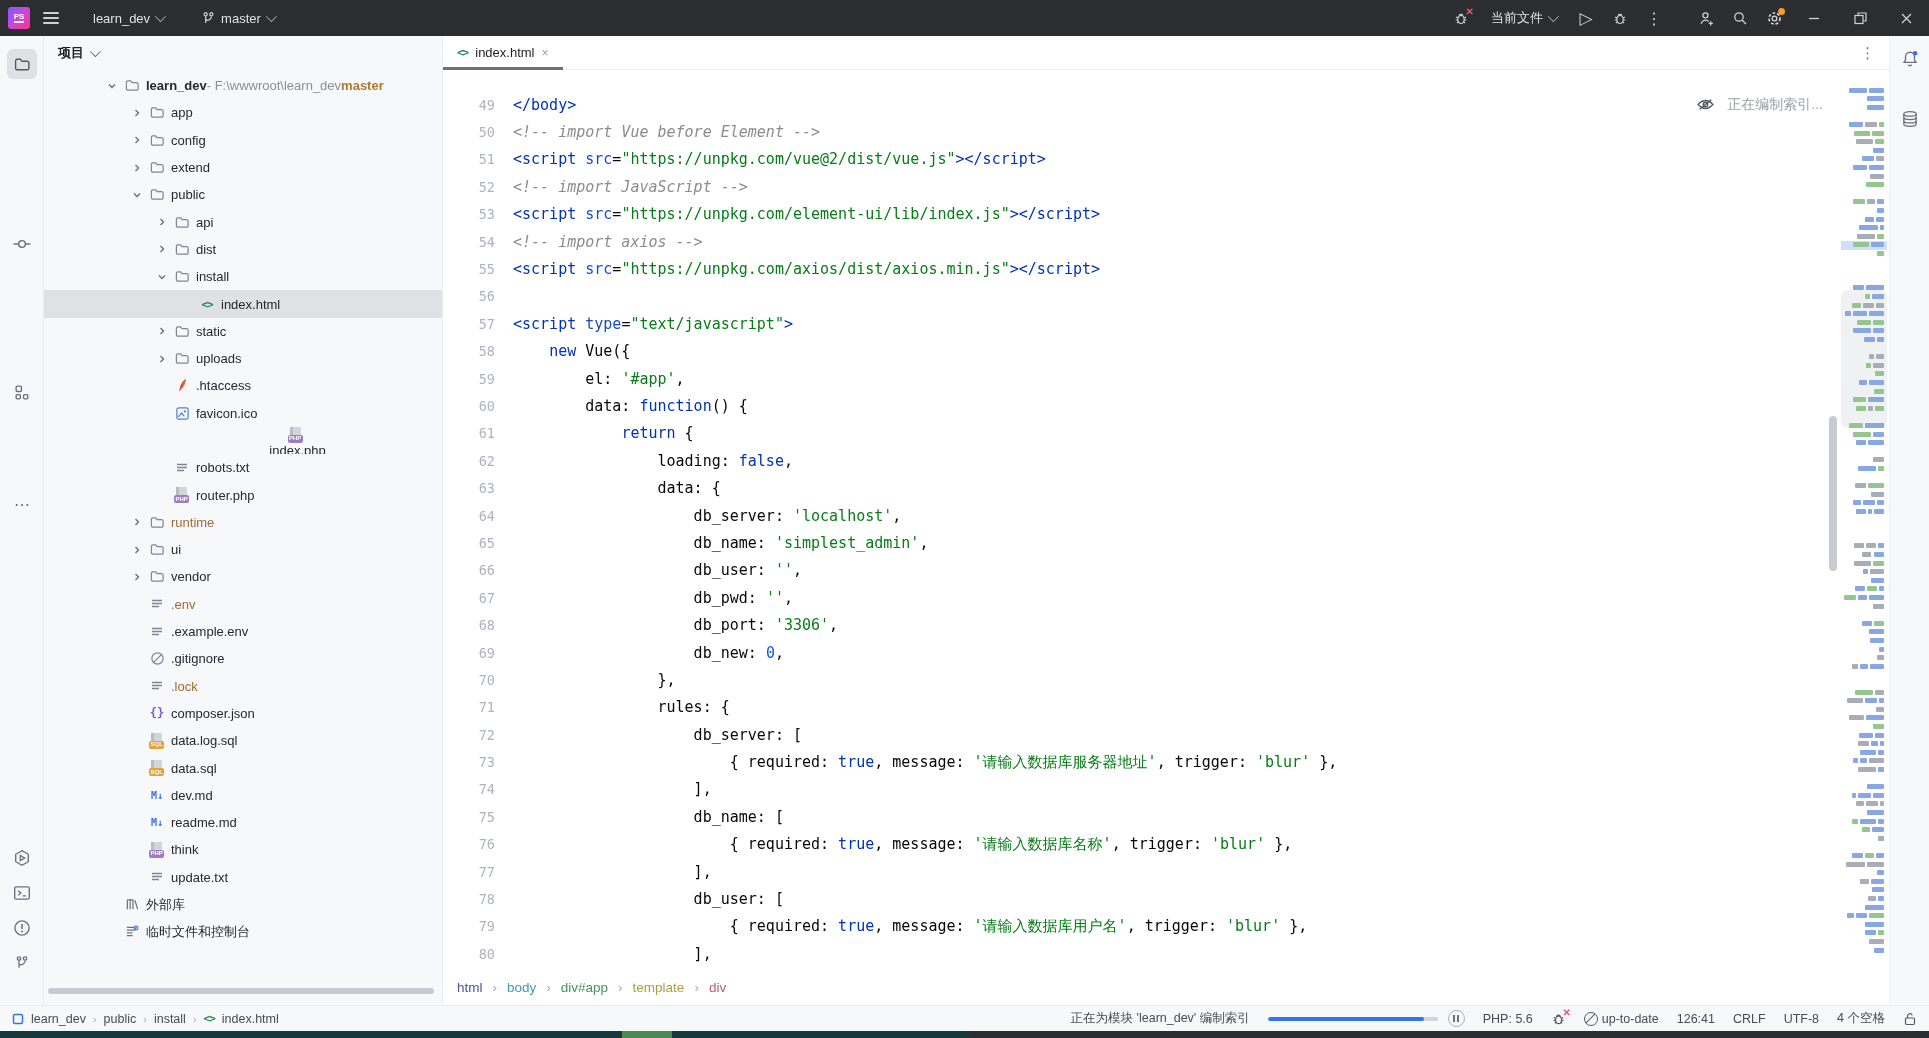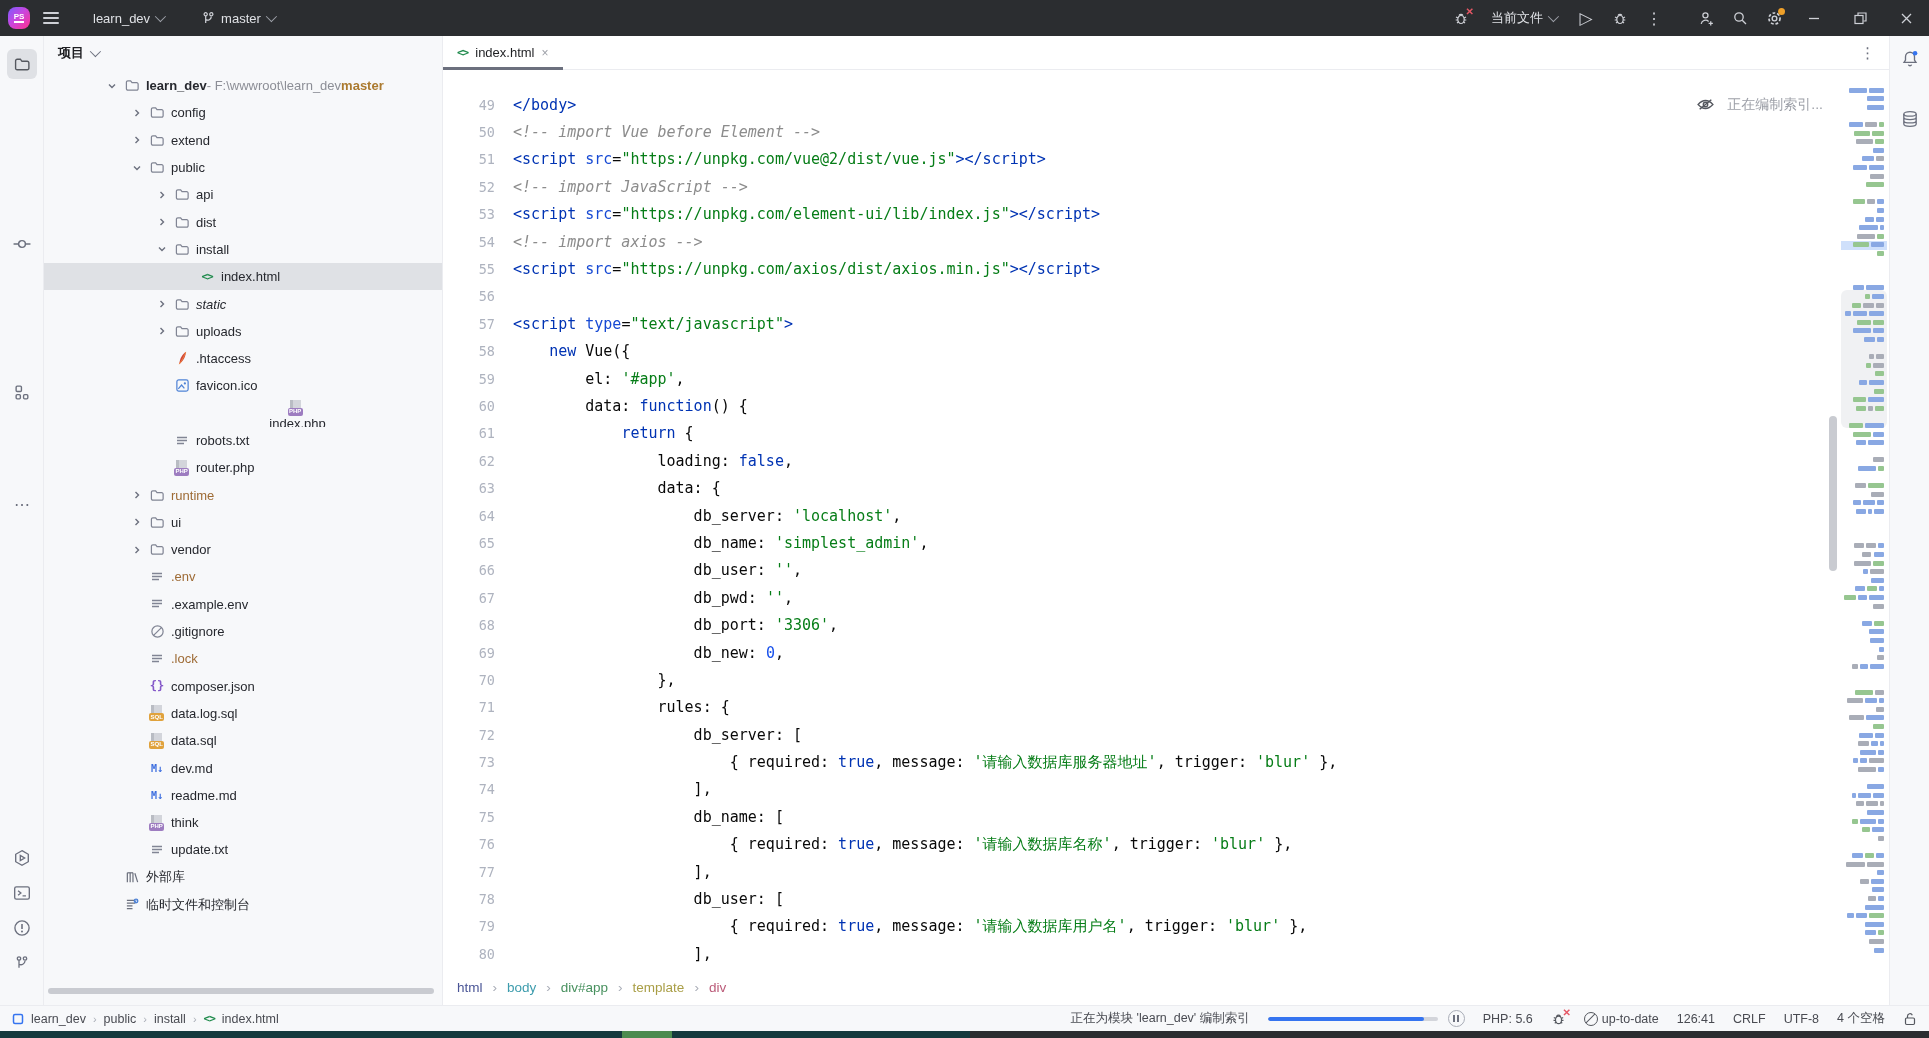--- a/index.html
+++ b/index.html
@@ -2,21 +2,21 @@
 <html><head>
 <meta charset="utf-8">
 <style>
   * { margin:0; padding:0; box-sizing:border-box; }
   html,body { width:1929px; height:1038px; overflow:hidden; font-family:"Liberation Sans", sans-serif; background:#f7f8fa; }
   #app { position:relative; width:1929px; height:1038px; }
 
   
   .titlebar { position:absolute; left:0; top:0; width:1929px; height:36px; background:#2b2d30; display:flex; align-items:center; color:#dfe1e5; font-size:13px; }
   .tb-left { display:flex; align-items:center; gap:6px; }
-  .logo { width:22px; height:22px; margin-left:8px; border-radius:8px; background:linear-gradient(135deg,#7a5cff 0%,#c846e0 45%,#ff318c 100%); display:flex; align-items:center; justify-content:center; font-size:8px; font-weight:bold; color:#fff; letter-spacing:0; }
+  .logo { width:22px; height:22px; margin-left:8px; border-radius:3px; background:linear-gradient(135deg,#7a5cff 0%,#c846e0 45%,#ff318c 100%); display:flex; align-items:center; justify-content:center; font-size:8px; font-weight:bold; color:#fff; letter-spacing:0; }
   .logo i { font-style:normal; border-bottom:2px solid #fff; line-height:8px; }
   .tb-btn { height:30px; min-width:30px; padding:0 7px; display:flex; align-items:center; justify-content:center; gap:5px; border-radius:4px; cursor:default; }
   .hamburger { display:inline-block; width:16px; }
   .hamburger span { display:block; height:2px; background:#ced0d6; margin:3px 0; border-radius:1px; }
   .chev { display:inline-block; width:8px; height:8px; border-right:1.6px solid #9da0a8; border-bottom:1.6px solid #9da0a8; transform:rotate(45deg) translateY(-2px); }
   .tb-right { margin-left:auto; display:flex; align-items:center; }
   .tb-ic { width:34px; height:30px; display:flex; align-items:center; justify-content:center; position:relative; color:#ced0d6; }
   .win-ic { width:46px; height:36px; display:flex; align-items:center; justify-content:center; color:#ced0d6; }
   .dot-badge { position:absolute; width:7px; height:7px; border-radius:50%; }
   .gear-dot { top:5px; right:6px; background:#efa029; }
@@ -274,20 +274,33 @@
           <span class="chv">
             <svg width="10" height="10" viewBox="0 0 10 10">
               <path d="M3.5 2 L6.5 5 L3.5 8" fill="none" stroke="#6c707e" stroke-width="1.4"></path>
             </svg>
           </span>
           <span class="ticon">
             <svg width="15" height="15" viewBox="0 0 16 16">
               <path d="M1.5 4.5 a1.5 1.5 0 0 1 1.5 -1.5 h3 l1.5 2 h5 a1.5 1.5 0 0 1 1.5 1.5 v5 a1.5 1.5 0 0 1 -1.5 1.5 h-9.5 a1.5 1.5 0 0 1 -1.5 -1.5 z" fill="none" stroke="#818594" stroke-width="1.3"></path>
             </svg>
           </span>
+          <span>app</span>
+        </div>
+        <div class="tree-row" style="padding-left: 83px;">
+          <span class="chv">
+            <svg width="10" height="10" viewBox="0 0 10 10">
+              <path d="M3.5 2 L6.5 5 L3.5 8" fill="none" stroke="#6c707e" stroke-width="1.4"></path>
+            </svg>
+          </span>
+          <span class="ticon">
+            <svg width="15" height="15" viewBox="0 0 16 16">
+              <path d="M1.5 4.5 a1.5 1.5 0 0 1 1.5 -1.5 h3 l1.5 2 h5 a1.5 1.5 0 0 1 1.5 1.5 v5 a1.5 1.5 0 0 1 -1.5 1.5 h-9.5 a1.5 1.5 0 0 1 -1.5 -1.5 z" fill="none" stroke="#818594" stroke-width="1.3"></path>
+            </svg>
+          </span>
           <span>config</span>
         </div>
         <div class="tree-row" style="padding-left: 83px;">
           <span class="chv">
             <svg width="10" height="10" viewBox="0 0 10 10">
               <path d="M3.5 2 L6.5 5 L3.5 8" fill="none" stroke="#6c707e" stroke-width="1.4"></path>
             </svg>
           </span>
           <span class="ticon">
             <svg width="15" height="15" viewBox="0 0 16 16">
@@ -348,21 +361,21 @@
           </span>
           <span>install</span>
         </div>
         <div class="tree-row selected" style="padding-left: 133px;">
           <span class="chv"></span>
           <span class="ticon">
             <span class="fico fico-html">&lt;&gt;</span>
           </span>
           <span>index.html</span>
         </div>
-        <div class="tree-row" style="padding-left: 108px; font-style: italic;">
+        <div class="tree-row" style="padding-left: 108px;">
           <span class="chv">
             <svg width="10" height="10" viewBox="0 0 10 10">
               <path d="M3.5 2 L6.5 5 L3.5 8" fill="none" stroke="#6c707e" stroke-width="1.4"></path>
             </svg>
           </span>
           <span class="ticon">
             <svg width="15" height="15" viewBox="0 0 16 16">
               <path d="M1.5 4.5 a1.5 1.5 0 0 1 1.5 -1.5 h3 l1.5 2 h5 a1.5 1.5 0 0 1 1.5 1.5 v5 a1.5 1.5 0 0 1 -1.5 1.5 h-9.5 a1.5 1.5 0 0 1 -1.5 -1.5 z" fill="none" stroke="#818594" stroke-width="1.3"></path>
             </svg>
           </span>

